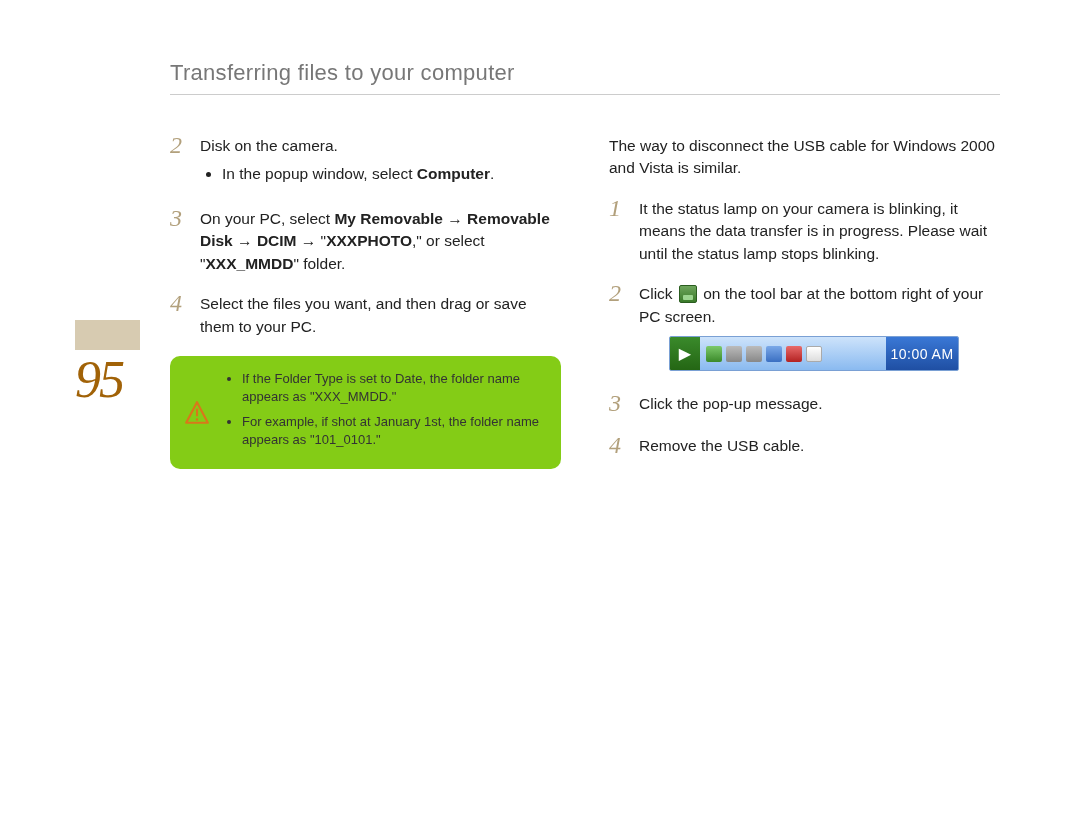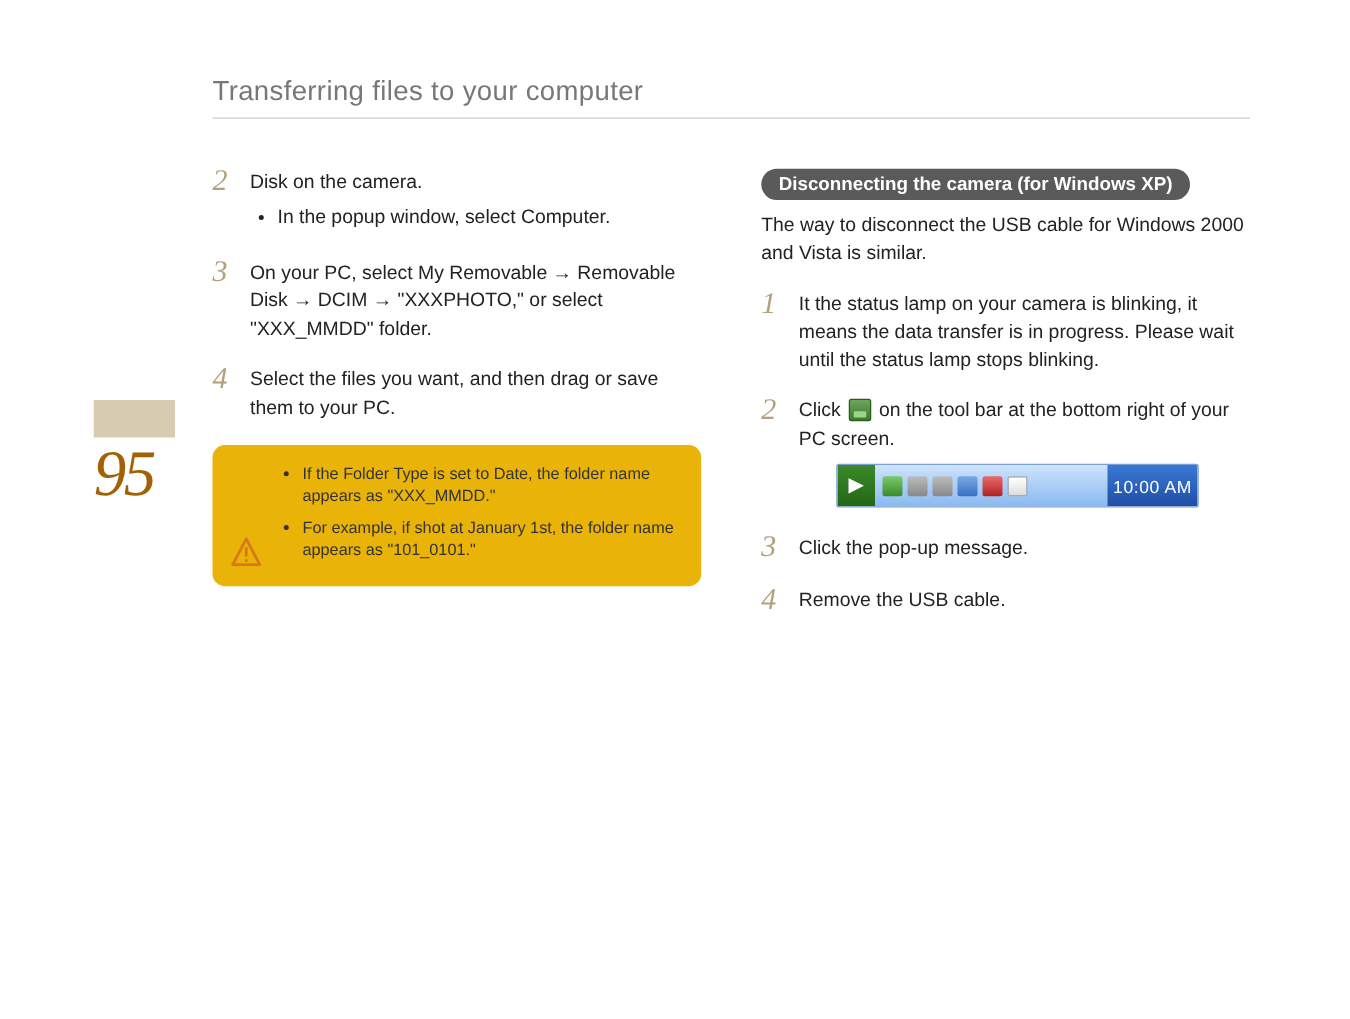--- a/index.html
+++ b/index.html
@@ -11,40 +11,40 @@
   .page-number-tab { width: 65px; height: 30px; background: #d7cbb1; margin-bottom: 0; }
   .page-number { font-size: 52px; font-style: italic; font-family: Georgia, "Times New Roman", serif; color: #a16207; font-weight: 400; letter-spacing: -2px; line-height: 1; margin-top: 4px; }
   .columns { display: flex; gap: 48px; }
   .col { flex: 1; min-width: 0; }
   .step { display: flex; align-items: flex-start; gap: 12px; margin-bottom: 18px; font-size: 15.5px; line-height: 1.45; }
   .step-num { font-size: 24px; font-style: italic; font-family: Georgia, "Times New Roman", serif; color: #b2a07c; min-width: 18px; font-weight: 500; line-height: 1; position: relative; top: -2px; }
   .step-body { flex: 1; }
   .step-body ul { list-style: disc; margin-left: 22px; margin-top: 6px; }
   .step-body li { margin-bottom: 4px; }
   .arrow { font-family: Arial, sans-serif; }
-  .note-box { background: #eab308; border-radius: 10px; padding: 14px 18px 14px 14px; display: flex; gap: 14px; align-items: flex-end; font-size: 13px; color: #333; line-height: 1.4; margin-top: 2px; }
+  .note-box { background: #84cc16; border-radius: 10px; padding: 14px 18px 14px 14px; display: flex; gap: 14px; align-items: center; font-size: 13px; color: #333; line-height: 1.4; margin-top: 2px; }
   .note-box ul { list-style: disc; margin-left: 18px; }
   .note-box li { margin-bottom: 6px; }
   .warn-icon { flex-shrink: 0; width: 26px; height: 26px; }
   .warn-icon svg { width: 100%; height: 100%; display: block; }
   .section-pill { display: inline-block; background: #5a5a5a; color: #fff; padding: 4px 14px; border-radius: 14px; font-size: 15px; font-weight: bold; margin-bottom: 10px; }
   .intro-line { font-size: 15.5px; line-height: 1.45; margin-bottom: 18px; }
   .inline-icon { display: inline-block; vertical-align: -4px; width: 18px; height: 18px; background: linear-gradient(#6ea55c,#3a7a2a); border: 1px solid #2a5d1f; border-radius: 2px; position: relative; margin: 0 2px; }
   .inline-icon::after { content: ""; position: absolute; left: 3px; top: 9px; width: 10px; height: 5px; background: #9cd48f; border-radius: 1px; }
   .taskbar { width: 290px; height: 35px; margin: 8px 0 4px 30px; display: flex; align-items: stretch; border: 1px solid #7aa0d4; border-radius: 2px; overflow: hidden; background: linear-gradient(#cde3fb, #9ec6f3); }
   .taskbar-start { width: 30px; background: linear-gradient(#3a8a2b,#246614); display: flex; align-items: center; justify-content: center; color: #fff; font-size: 16px; }
   .taskbar-tray { flex: 1; display: flex; align-items: center; gap: 4px; padding: 0 6px; background: linear-gradient(#cde3fb, #8abaf0); }
   .tray-ico { width: 16px; height: 16px; border-radius: 2px; }
   .ico-green { background: linear-gradient(#7cc96b,#3b8a2a); }
   .ico-gray { background: linear-gradient(#bbb,#888); }
   .ico-blue { background: linear-gradient(#7aa8e8,#3a6fc2); }
   .ico-red { background: linear-gradient(#e86a6a,#b32222); }
   .ico-white { background: linear-gradient(#fff,#ddd); border:1px solid #aaa; }
   .taskbar-clock { width: 72px; background: linear-gradient(#3a78d6,#1f4fa3); color: #fff; font-size: 14px; display: flex; align-items: center; justify-content: center; font-family: Tahoma, Arial, sans-serif; letter-spacing: 0.5px; }
-  b, strong { font-weight: normal; }
+  b, strong { font-weight: bold; }
 </style>
 </head>
 <body>
 
 <div class="page">
 
   <div class="header-title">Transferring files to your computer</div>
   <hr class="header-rule">
 
   <div class="page-number-block">
@@ -94,21 +94,20 @@
         <ul>
           <li>If the Folder Type is set to Date, the folder name appears as "XXX_MMDD."</li>
           <li>For example, if shot at January 1st, the folder name appears as "101_0101."</li>
         </ul>
       </div>
 
     </div>
 
     <div class="col">
 
-      <div class="section-pill">Disconnecting the camera (for Windows XP)</div>
       <div class="intro-line">The way to disconnect the USB cable for Windows 2000 and Vista is similar.</div>
 
       <div class="step">
         <div class="step-num">1</div>
         <div class="step-body">
           <span>It the status lamp on your camera is blinking, it means the data transfer is in progress. Please wait until the status lamp stops blinking.</span>
         </div>
       </div>
 
       <div class="step">

